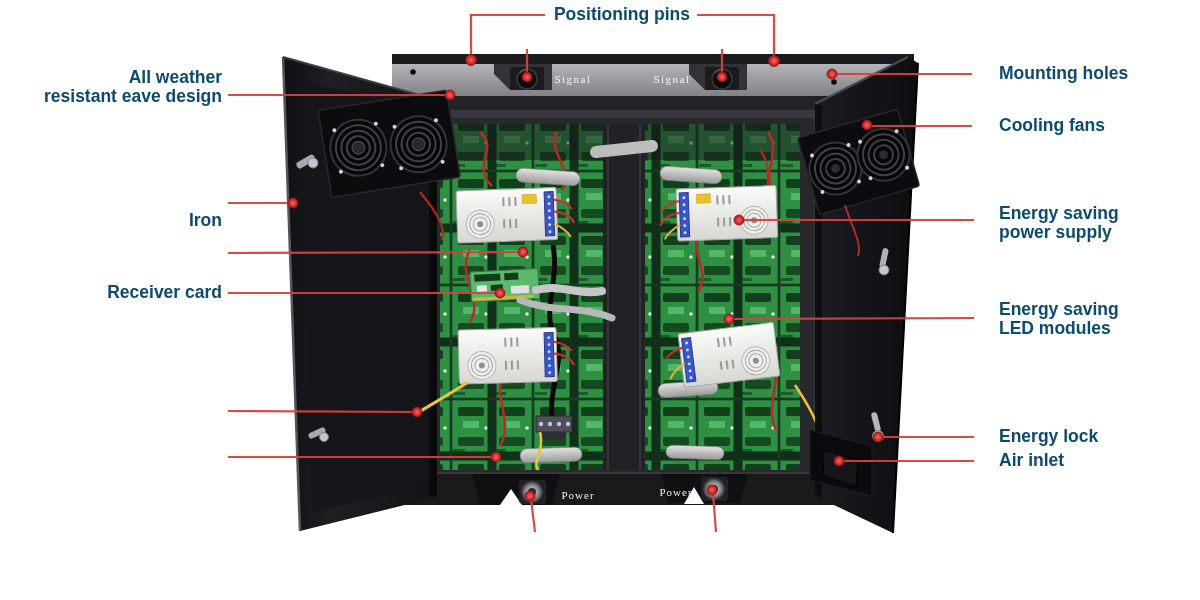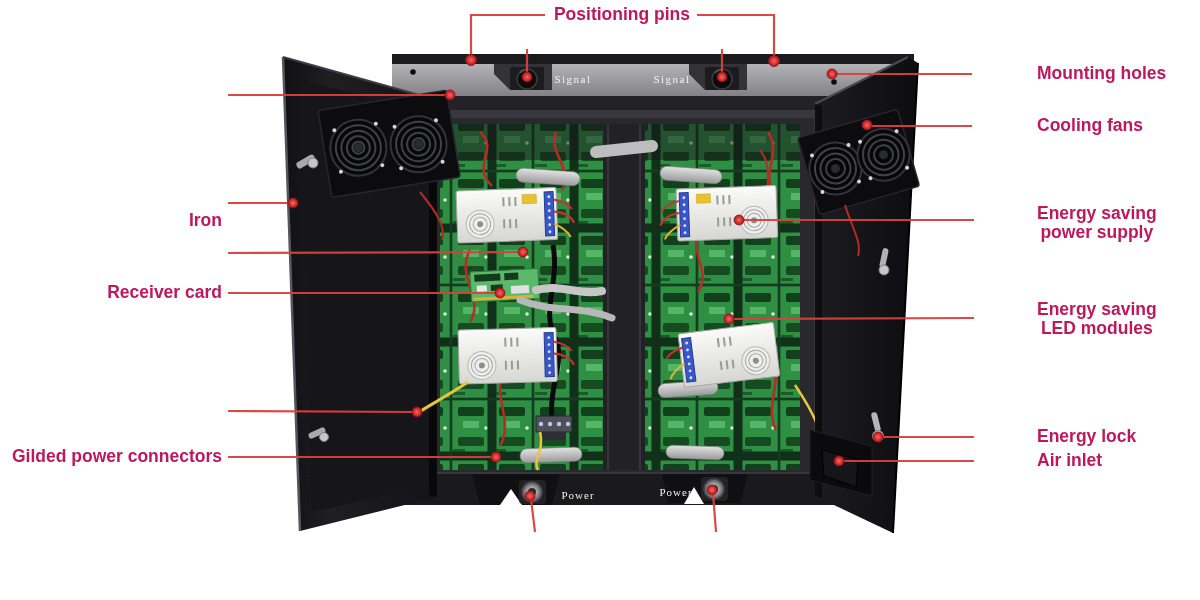--- a/index.html
+++ b/index.html
@@ -1,21 +1,21 @@
 <!DOCTYPE html>
 <html><head>
 <meta charset="utf-8">
 <style>
   html,body{margin:0;padding:0;background:#ffffff;}
   .stage{position:relative;width:1200px;height:600px;background:#ffffff;overflow:hidden;
          font-family:"Liberation Sans",sans-serif;}
   .stage svg.art{position:absolute;left:0;top:0;}
-  .lbl{position:absolute;font-weight:bold;font-size:17.5px;line-height:19px;color:#be185d;white-space:nowrap;}
+  .lbl{position:absolute;font-weight:bold;font-size:17.5px;line-height:19px;color:#0c4a6e;white-space:nowrap;}
   .lbl.left-col{left:0;width:222px;text-align:right;}
-  .lbl.right-col{left:1037px;text-align:center;}
+  .lbl.right-col{left:999px;text-align:left;}
   .lbl.center-col{left:402px;width:440px;text-align:center;}
 </style>
 </head>
 <body>
 
 <div class="stage">
 
   <svg class="art" width="1200" height="600" viewBox="0 0 1200 600">
     <defs>
       <linearGradient id="gbar" x1="0" y1="0" x2="0" y2="1">
@@ -434,28 +434,29 @@
         <circle cx="839" cy="461" r="5"></circle>
       <circle cx="530" cy="496" r="5"></circle>
         <circle cx="712" cy="490" r="5"></circle>
     </g>
   </svg>
 
   <div class="lbl center-col" style="top:5px">
     <span>Positioning pins</span>
   </div>
 
+  <div class="lbl left-col" style="top:68px">
+    <div>All weather</div>
+    <div>resistant eave design</div>
+  </div>
   <div class="lbl left-col" style="top:211px">
     <span>Iron</span>
   </div>
   <div class="lbl left-col" style="top:283px">
     <span>Receiver card</span>
-  </div>
-  <div class="lbl left-col" style="top:447px">
-    <span>Gilded power connectors</span>
   </div>
 
   <div class="lbl right-col" style="top:64px">
     <span>Mounting holes</span>
   </div>
   <div class="lbl right-col" style="top:116px">
     <span>Cooling fans</span>
   </div>
   <div class="lbl right-col" style="top:204px">
     <div>Energy saving</div>

